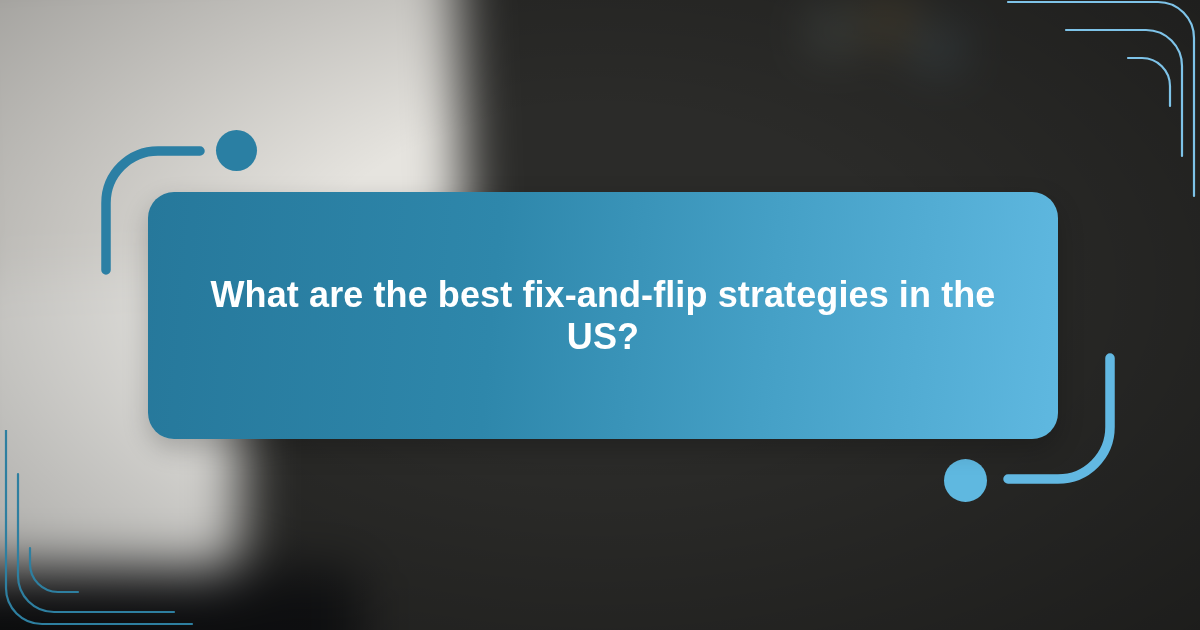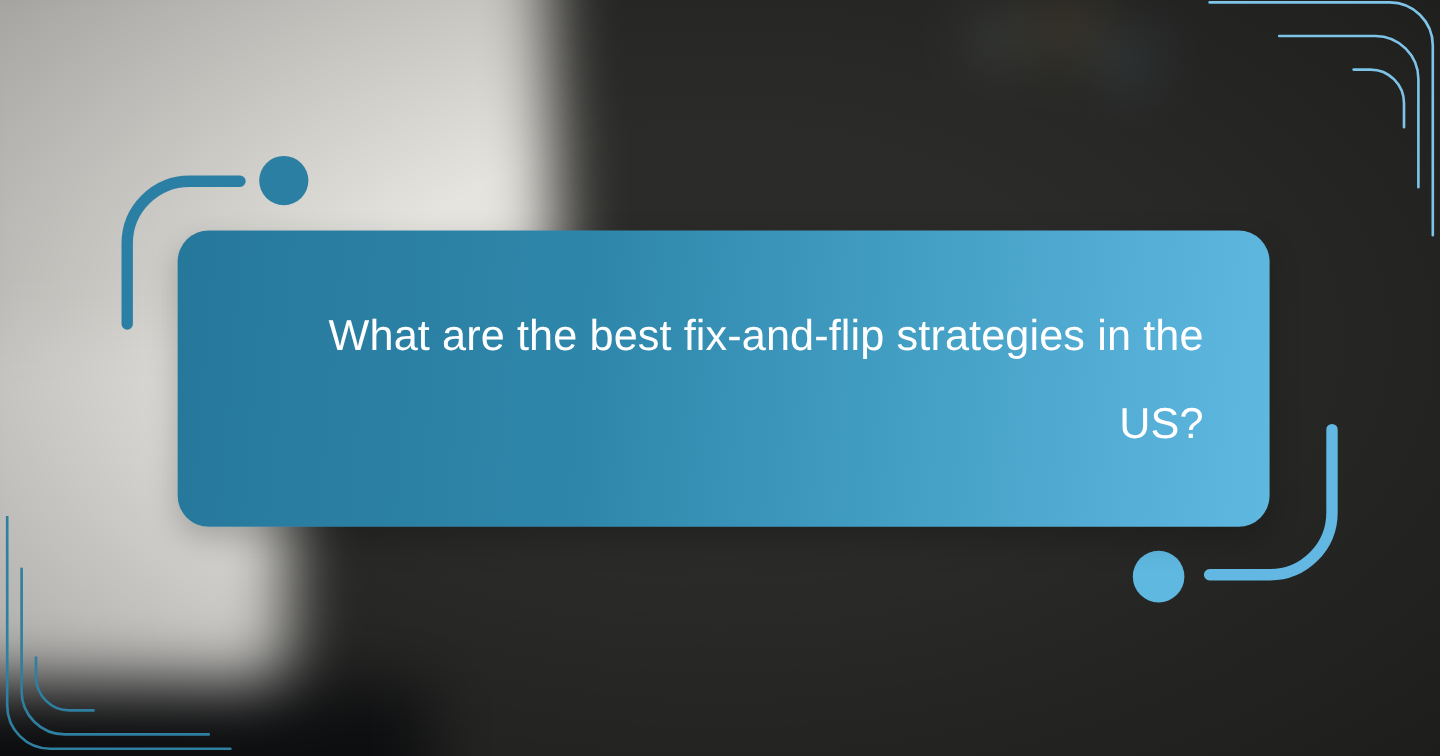--- a/index.html
+++ b/index.html
@@ -88,25 +88,25 @@
     height: 247px;
     border-radius: 26px;
     display: flex;
     align-items: center;
     justify-content: center;
     box-shadow: 0 10px 26px rgba(0,0,0,.22);
   }
 
   .card-title {
     width: 800px;
-    text-align: right;
+    text-align: center;
     color: #ffffff;
     font-size: 36px;
-    line-height: 73px;
-    font-weight: 400;
+    line-height: 42px;
+    font-weight: 700;
     letter-spacing: .1px;
     margin: 0;
     padding: 0 20px;
     text-rendering: optimizeLegibility;
   }
 </style>
 </head>
 <body>
 
 <div id="stage">

